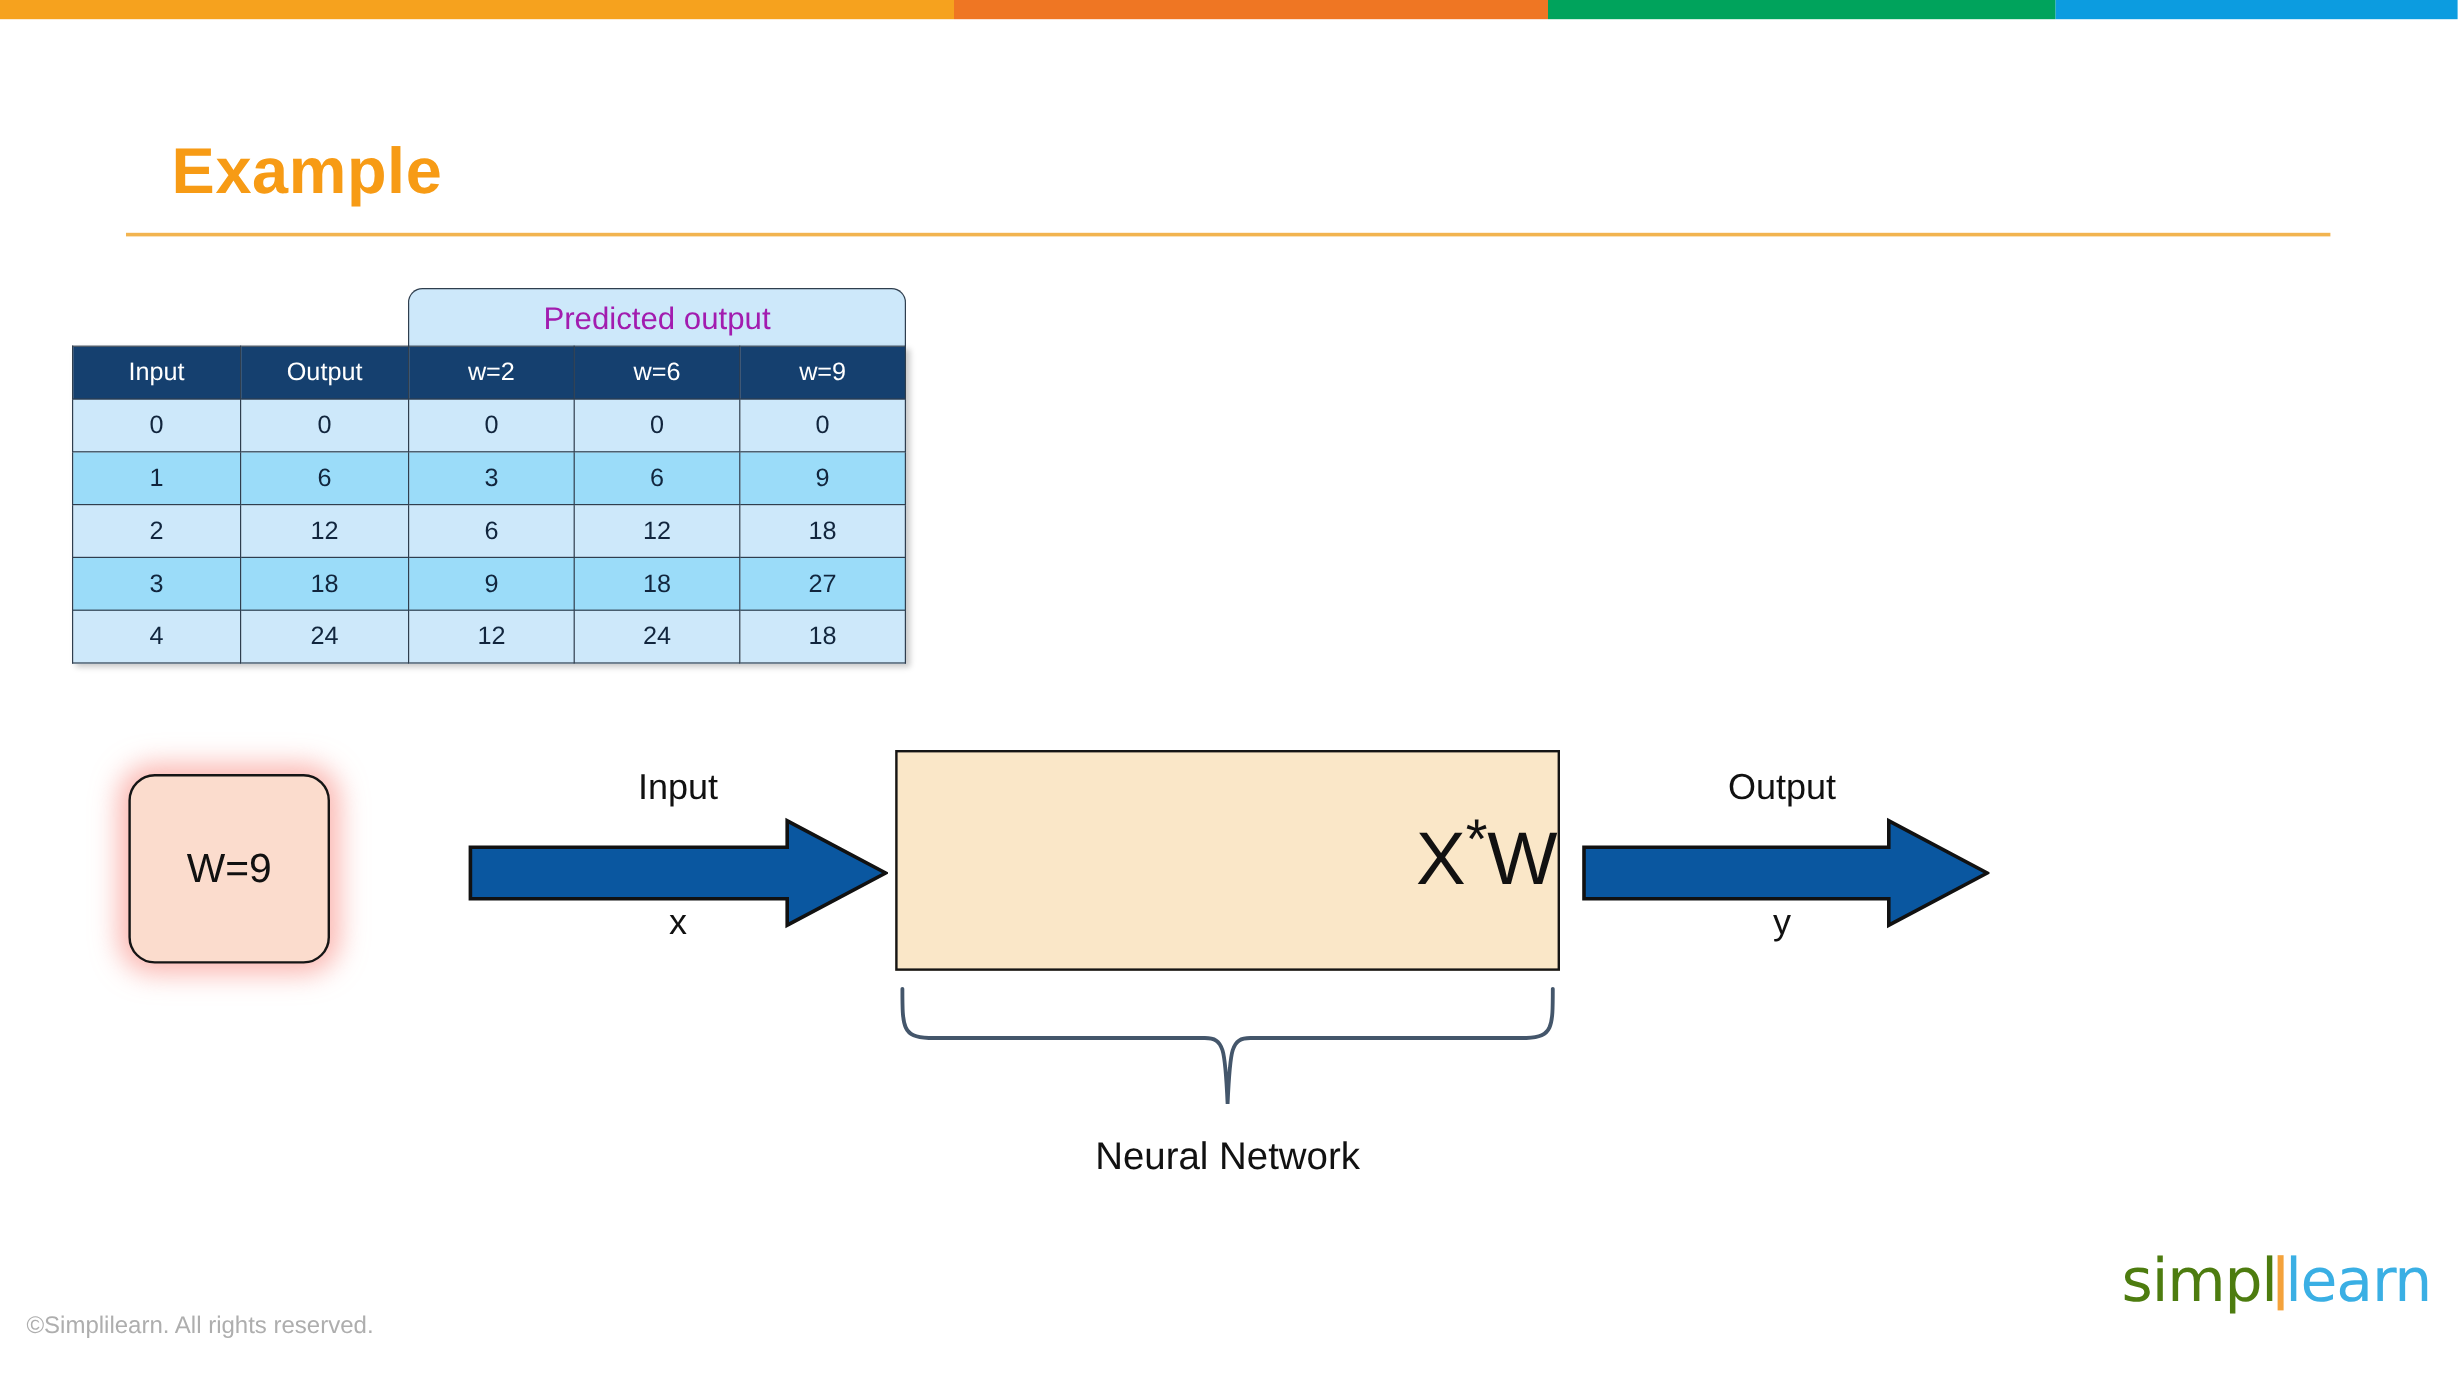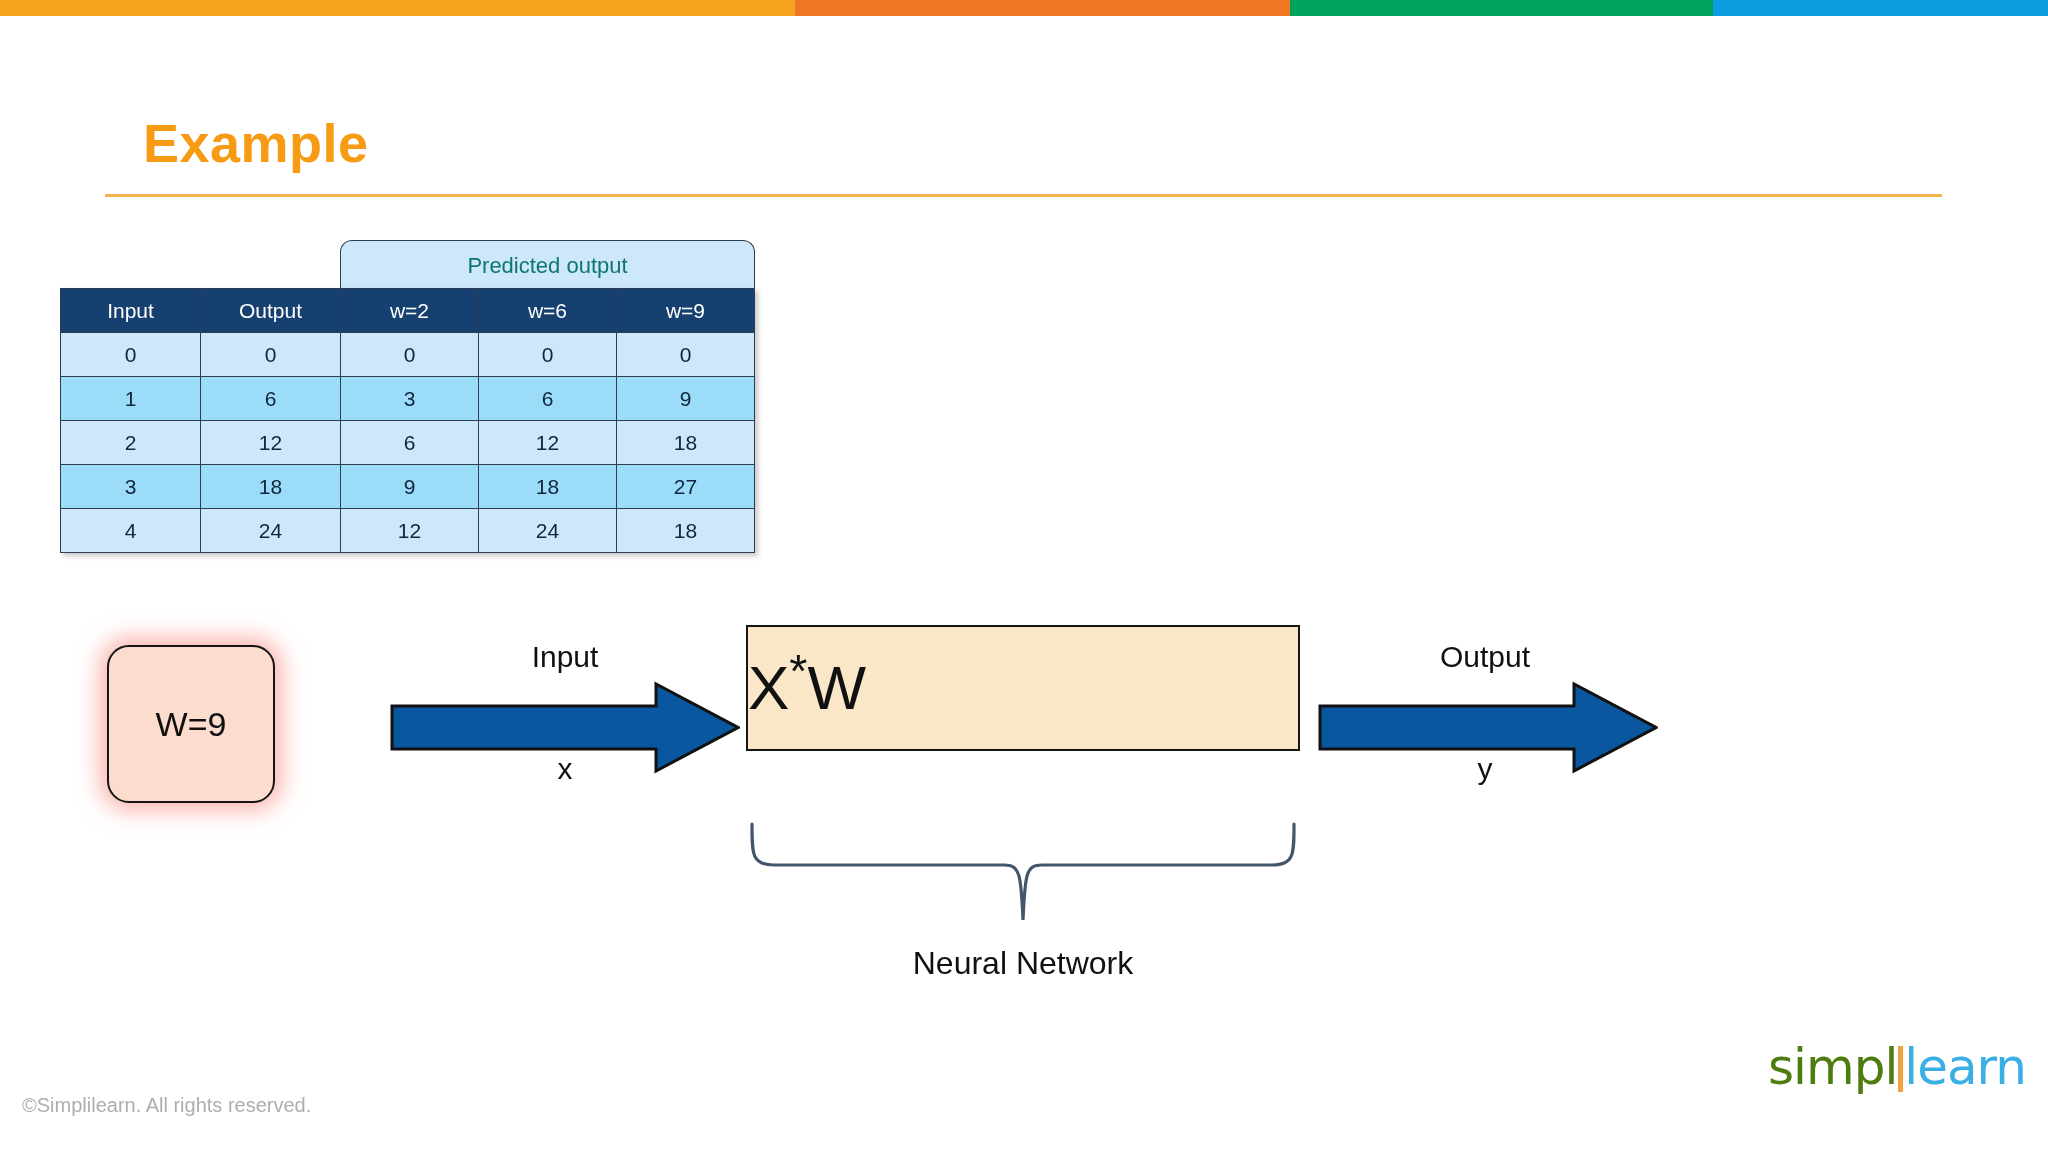--- a/index.html
+++ b/index.html
@@ -63,22 +63,22 @@
     border: 1.5px solid #2F3E4E;
     border-bottom: none;
     border-top-left-radius: 12px;
     border-top-right-radius: 12px;
     box-sizing: border-box;
     display: flex;
     align-items: center;
     justify-content: center;
   }
   .banner-label {
-    font-size: 22px;
-    color: #0f766e;
+    font-size: 26px;
+    color: #a21caf;
   }
 
   
   .data-table {
     position: absolute;
     left: 60px;
     top: 288px;
     border-collapse: collapse;
     box-shadow: 3px 3px 5px rgba(0,0,0,0.22);
   }
@@ -124,27 +124,27 @@
   .weight-label {
     font-size: 34px;
     color: #111111;
   }
 
   .nn-box {
     position: absolute;
     left: 746px;
     top: 625px;
     width: 554px;
-    height: 126px;
+    height: 184px;
     background: #FAE7C8;
     border: 2.5px solid #151515;
     box-sizing: border-box;
     display: flex;
     align-items: center;
-    justify-content: flex-start;
+    justify-content: flex-end;
   }
   .nn-formula {
     font-size: 62px;
     color: #111111;
     line-height: 1;
   }
   .nn-formula sup {
     font-size: 0.75em;
     vertical-align: super;
     line-height: 0;

